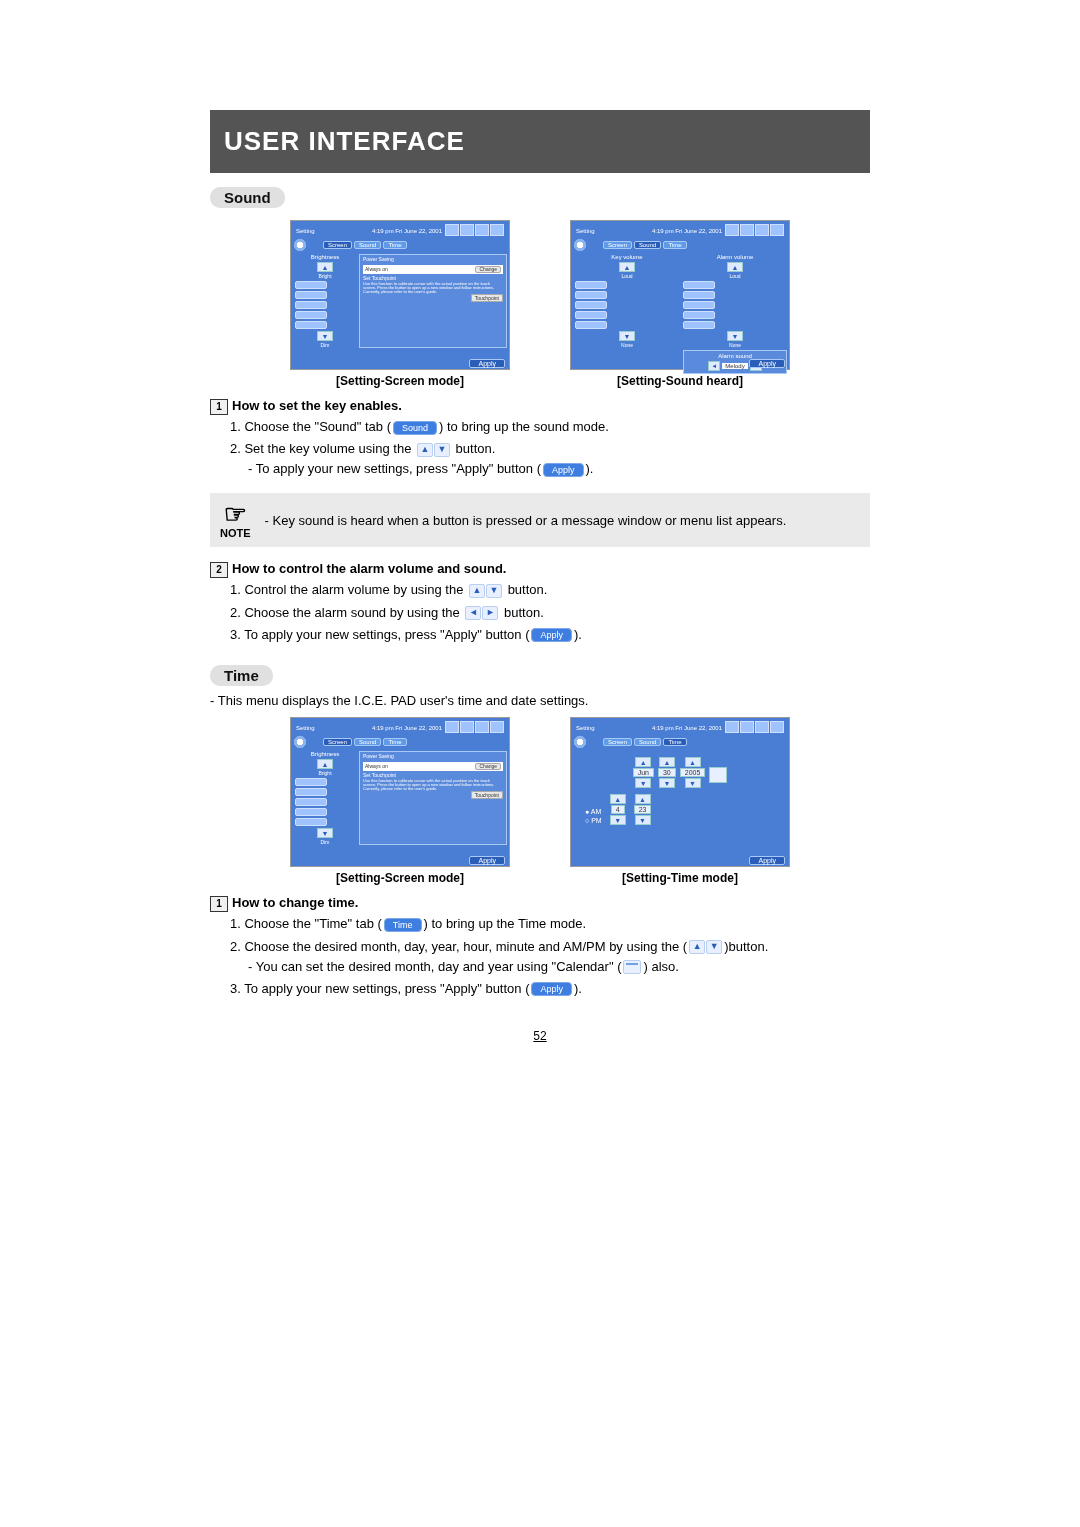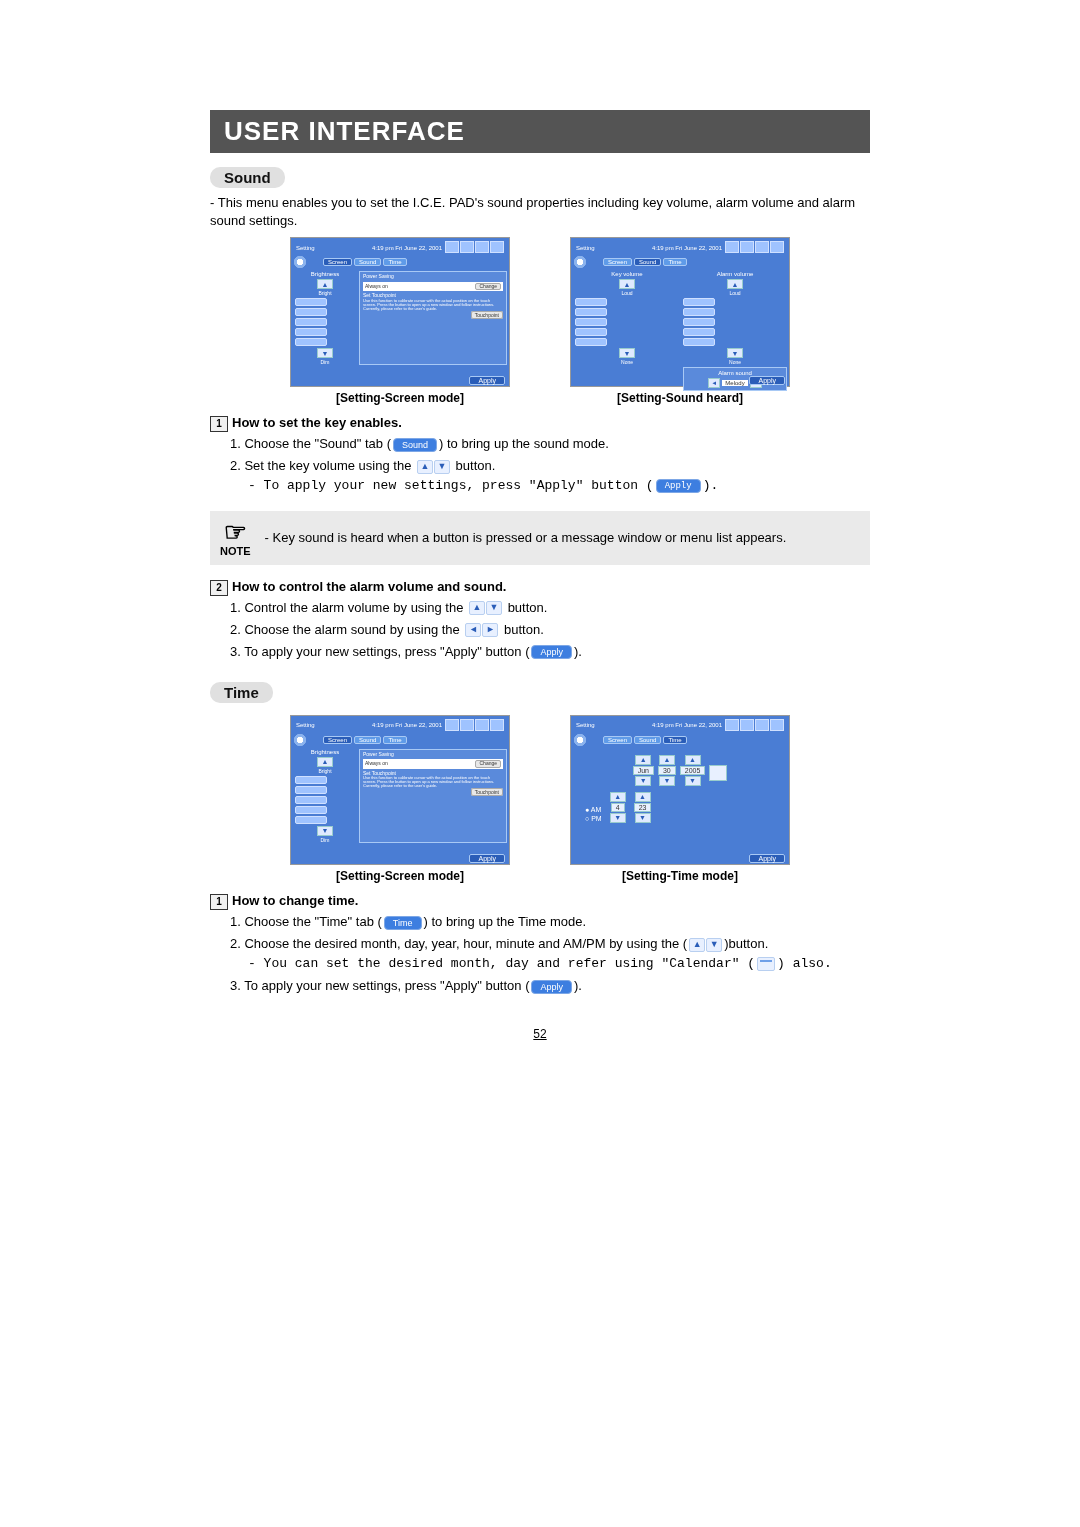--- a/index.html
+++ b/index.html
@@ -13,21 +13,21 @@
     width: 780px;
     margin: 0 auto;
     padding: 110px 60px 40px 60px;
     box-sizing: border-box;
   }
   .title-bar {
     background: #545454;
     color: #fff;
     font-weight: bold;
     font-size: 26px;
-    padding: 6px 14px;
+    padding: 16px 14px;
     letter-spacing: 1px;
     margin-bottom: 14px;
   }
   .lozenge {
     display: inline-block;
     background: #e0e0e0;
     border-radius: 10px;
     padding: 2px 14px;
     font-weight: bold;
     font-size: 15px;
@@ -187,40 +187,39 @@
   .step-head{
     font-weight:bold;font-size:13px;margin:10px 0 2px 0;
   }
   .step-head .numbox{
     display:inline-block;width:16px;height:14px;border:1px solid #333;
     text-align:center;font-size:10px;line-height:14px;margin-right:4px;
     background:#f0f0f0;
   }
   .body-list{font-size:13px;padding-left:20px;line-height:1.55;}
   .body-list li{margin-bottom:2px;}
-  .sub{padding-left:18px;display:block;font-family:Liberation Mono, monospace;}
+  .sub{padding-left:18px;display:block;}
   .note-row{
     display:flex;align-items:center;gap:14px;
     background:#eaeaea;padding:8px 10px;margin:14px 0;
     font-size:13px;
   }
   .note-label{text-align:center;font-weight:bold;font-size:11px;}
   .note-glyph{font-size:26px;line-height:1;}
   .pagenum{text-align:center;font-size:12px;margin-top:30px;text-decoration:underline;}
 </style>
 </head>
 <body>
 
 <div class="page">
 
   <div class="title-bar">USER INTERFACE</div>
 
   
   <div class="lozenge">Sound</div>
-  <div class="intro">- This menu enables you to set the I.C.E. PAD's sound properties including key volume, alarm volume and alarm sound settings.</div>
 
   <div class="screens-row">
 
     <div class="screen-block">
       <div class="device">
         <div class="dev-top">
           <span>Setting</span>
           <span style="display:flex;gap:2px;align-items:center;">
             <span>4:19 pm Fri June 22, 2001</span>
             <span class="dev-top-icons"><span></span><span></span><span></span><span></span></span>
@@ -374,20 +373,21 @@
           <span>◄</span>
           <span>►</span>
         </span><span> button.</span>
     </li>
     <li><span>3. To apply your new settings, press "Apply" button (</span><span class="icon-pill">Apply</span><span>).</span></li>
   </ol>
 
   
   <div style="height:18px"></div>
   <div class="lozenge">Time</div>
+  <div class="intro">- This menu displays the I.C.E. PAD user's time and date settings.</div>
 
   <div class="screens-row">
 
     <div class="screen-block">
       <div class="device">
         <div class="dev-top">
           <span>Setting</span>
           <span style="display:flex;gap:2px;align-items:center;">
             <span>4:19 pm Fri June 22, 2001</span>
             <span class="dev-top-icons"><span></span><span></span><span></span><span></span></span>
@@ -497,19 +497,19 @@
 
   <div class="step-head">
     <span class="numbox">1</span><span>How to change time.</span>
   </div>
   <ol class="body-list" style="list-style:none;margin:0;">
     <li><span>1. Choose the "Time" tab (</span><span class="icon-pill">Time</span><span>) to bring up the Time mode.</span></li>
     <li><span>2. Choose the desired month, day, year, hour, minute and AM/PM by using the (</span><span class="updown">
           <span>▲</span>
           <span>▼</span>
         </span><span>)button.</span>
-      <span class="sub"><span>- You can set the desired month, day and refer using "Calendar" (</span><span class="cal-inline"></span><span>) also.</span></span>
+      <span class="sub"><span>- You can set the desired month, day and year using "Calendar" (</span><span class="cal-inline"></span><span>) also.</span></span>
     </li>
     <li><span>3. To apply your new settings, press "Apply" button (</span><span class="icon-pill">Apply</span><span>).</span></li>
   </ol>
 
   <div class="pagenum">52</div>
 </div>
 
 </body></html>

